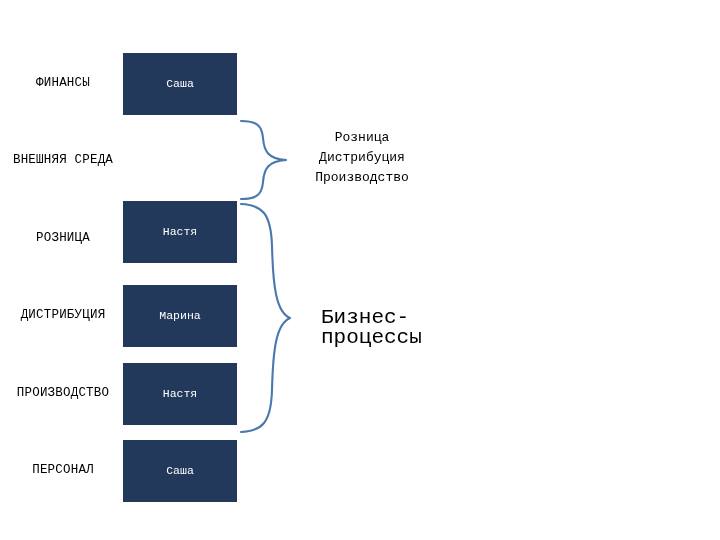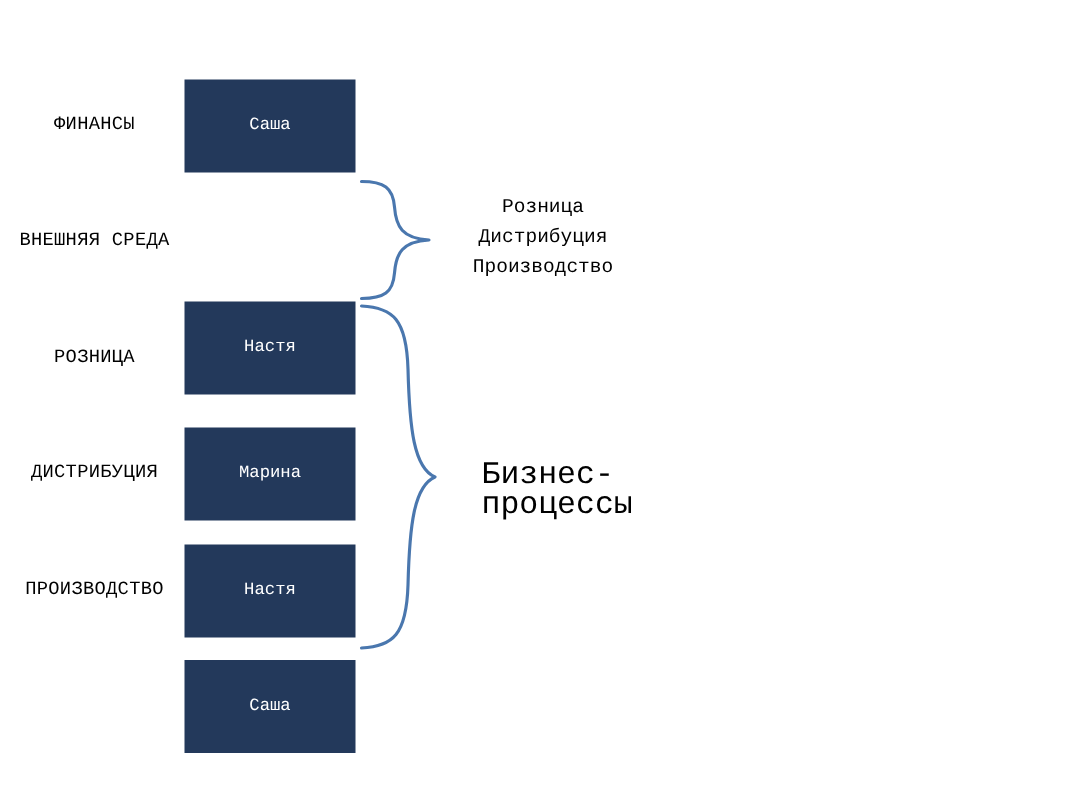--- a/index.html
+++ b/index.html
@@ -95,20 +95,21 @@
   <div class="dept-label" style="top:53px">ФИНАНСЫ</div>
 
   <div class="dept-label" style="top:130px">ВНЕШНЯЯ СРЕДА</div>
 
   <div class="dept-label" style="top:208px">РОЗНИЦА</div>
 
   <div class="dept-label" style="top:285px">ДИСТРИБУЦИЯ</div>
 
   <div class="dept-label" style="top:363px">ПРОИЗВОДСТВО</div>
 
+  <div class="dept-label" style="top:440px">ПЕРСОНАЛ</div>
 
   <div class="person-box" style="top:53px">
     <span class="person-name">Саша</span>
   </div>
 
 
   <div class="person-box" style="top:201px">
     <span class="person-name">Настя</span>
   </div>
 

